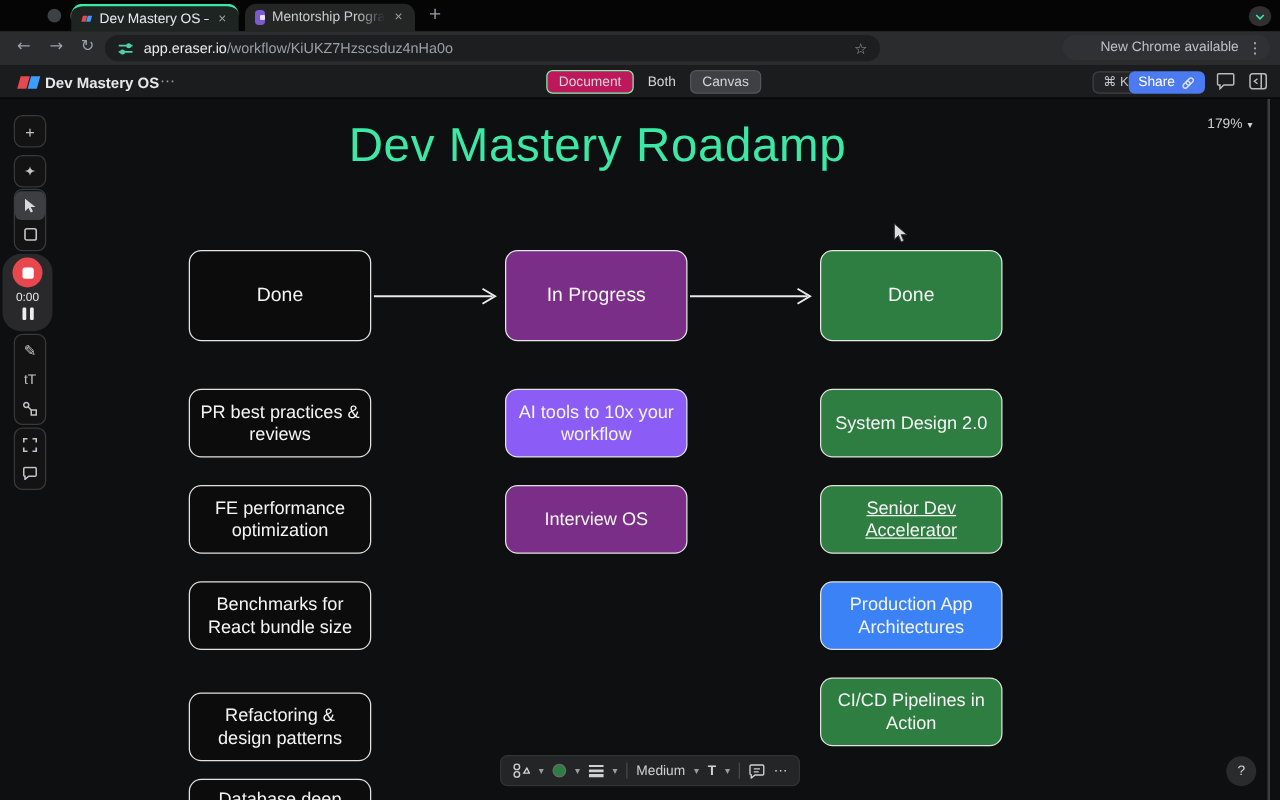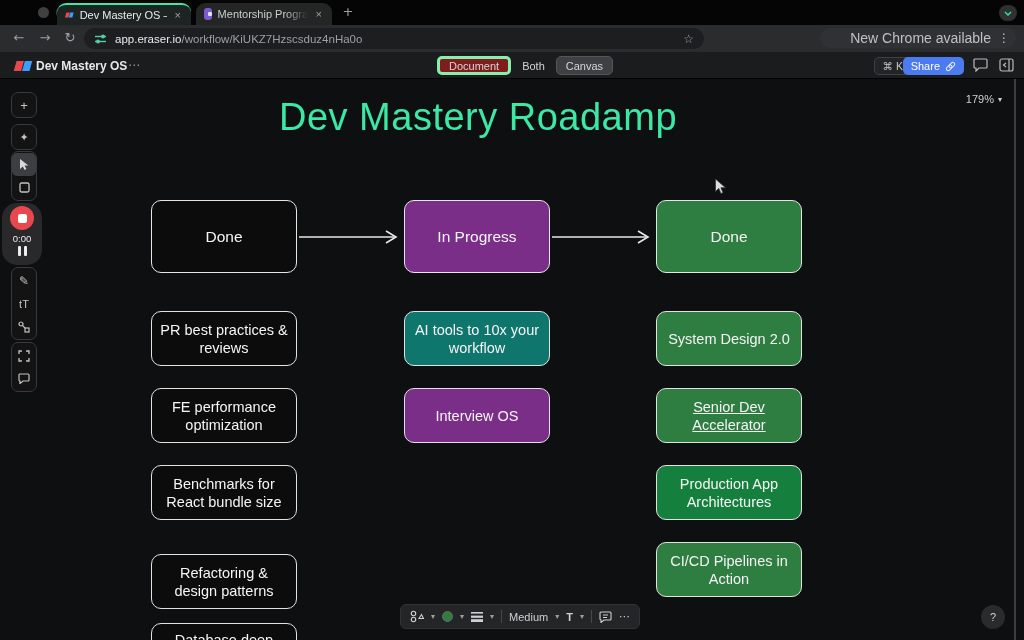--- a/index.html
+++ b/index.html
@@ -20,27 +20,27 @@
 
   
   #toolbar { left:0; top:25px; width:1024px; height:27px; background:#2a2c2e; }
   .navico { top:4px; width:18px; height:18px; font-size:13px; line-height:18px; color:#9aa0a6; }
   #omnibox { left:84px; top:3px; width:620px; height:21px; background:#1c1e20; border-radius:11px; display:flex; align-items:center; padding:0 10px; }
   #omnibox .url { font-size:11.5px; margin-left:8px; white-space:nowrap; }
   #omnibox .host { color:#e8eaed; }
   #omnibox .path { color:#9aa0a6; }
   .extico { top:31px; width:15px; height:15px; }
   #update-pill { right:8px; top:3px; height:20px; background:#303134; border-radius:11px; display:flex; align-items:center; padding:0 6px 0 10px; }
-  #update-pill .lbl { font-size:14px; color:#bdc1c6;margin-left:20px; }
+  #update-pill .lbl { font-size:11px; color:#bdc1c6;margin-left:20px; }
 
   
   #appbar { left:0; top:52px; width:1024px; height:27px; background:#1b1c1e; border-bottom:1px solid #000; }
   #ws-title { left:36px; top:7px; font-size:12px; color:#e7e8ea; font-weight:bold; }
   .seg { height:19px; border-radius:5px; font-size:11px; color:#d4d5d7; display:flex; align-items:center; padding:0 9px; }
-  .seg.lite { background:#7f1d1d; border:3px solid #86efac; }
+  .seg.lite { background:#be185d; border:1px solid #86efac; }
   .seg.sel  { background:#3e4044; border:1px solid #55565a; }
   .pillbtn { height:18px; border-radius:5px; display:flex; align-items:center; font-size:10.5px; }
   #cmdk { right:112px; top:5px; border:1px solid #3f4043; background:#232427; color:#c6c7c9; padding:0 8px; }
   #share { right:60px; top:5px; color:#fff; font-size:11px; padding:0 8px; gap:5px; }
 
   
   #canvas { left:0; top:79px; width:1024px; height:561px; background:#0e0f10; overflow:hidden; }
   #canvas-title { left:262px; top:17px; width:432px; text-align:center; font-size:38px; letter-spacing:.5px; }
   .railbtn { left:11px; width:26px; height:26px; border:1px solid #38393c; border-radius:7px; background:#131314; color:#c3c4c7; display:flex; align-items:center; justify-content:center; font-size:13px; }
   .railgrp { left:11px; width:26px; border:1px solid #38393c; border-radius:7px; background:#131314; display:flex; flex-direction:column; align-items:center; padding:1px 0; }
@@ -284,34 +284,34 @@
     <div class="card abs col-next" style="top:386px">
         <span>Benchmarks for React bundle size</span>
       </div>
     <div class="card abs col-next" style="top:475px">
         <span>Refactoring &amp; design patterns</span>
       </div>
     <div class="card abs col-next" style="top:544px;align-items:flex-start;padding-top:7px">
         <span>Database deep</span>
       </div>
 
-    <div class="card abs col-prog" style="top: 232px; background: #0f766e;">
+    <div class="card abs col-prog" style="top: 232px; background: #8b5cf6;">
         <span>AI tools to 10x your workflow</span>
       </div>
     <div class="card abs col-prog" style="top: 309px; background: rgb(123, 46, 135);">
         <span>Interview OS</span>
       </div>
 
     <div class="card abs col-done" style="top: 232px; background: rgb(46, 125, 65);">
         <span>System Design 2.0</span>
       </div>
     <div class="card abs col-done" style="top: 309px; background: rgb(46, 125, 65); text-decoration: underline;">
         <span>Senior Dev Accelerator</span>
       </div>
-    <div class="card abs col-done" style="top: 386px; background: #15803d;">
+    <div class="card abs col-done" style="top: 386px; background: #3b82f6;">
         <span>Production App Architectures</span>
       </div>
     <div class="card abs col-done" style="top: 463px; background: rgb(46, 125, 65);">
         <span>CI/CD Pipelines in Action</span>
       </div>
 
     <div id="stylebar" class="abs">
       <span>
           <svg width="14" height="13" viewBox="0 0 14 13">
             <circle cx="3.5" cy="3.5" r="2.2" fill="none" stroke="#cfd0d3" stroke-width="1.1"></circle>

